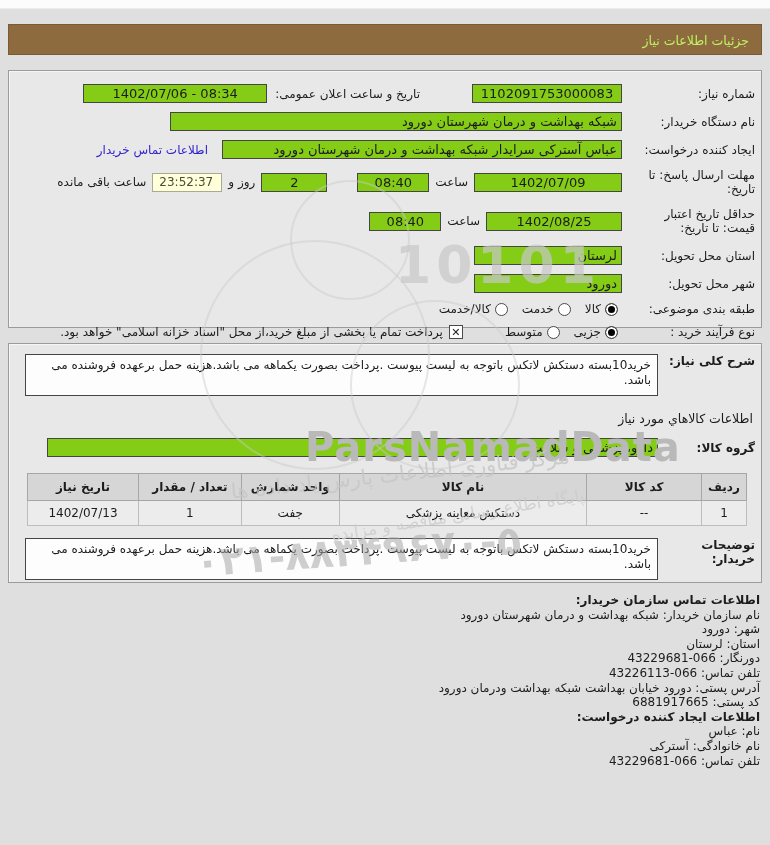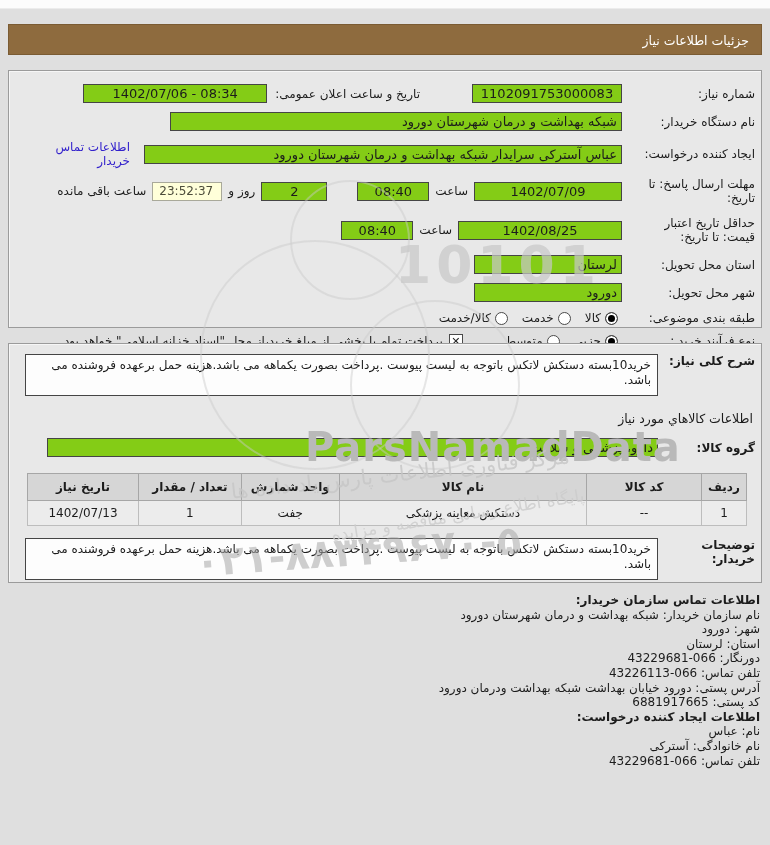--- a/index.html
+++ b/index.html
@@ -8,21 +8,21 @@
     background:#dfdfdf;
     font-family:"DejaVu Sans","Liberation Sans",sans-serif;
     direction:rtl;
     position:relative;
     overflow:hidden;
     color:#1c1c1c;
   }
   .top-strip { height:9px; background:#fcfcfc; border-bottom:1px solid #ececec; }
   .title-bar {
     margin:15px 8px 0 8px; height:31px; background:#8e6b3e;
-    color:#ffffff; font-size:12.5px; line-height:31px; padding:0 12px;
+    color:#bef264; font-size:12.5px; line-height:31px; padding:0 12px;
     border:1px solid #7a5b33;
   }
   .panel {
     margin:15px 8px 0 8px; border:1px solid #9b9b9b; background:#e8e8e8;
     box-shadow:inset 1px 1px 0 #f6f6f6; position:relative;
   }
   .panel1 { padding:13px 6px 10px 10px; height:258px; }
   .panel2 { padding:10px 6px 14px 10px; height:240px; }
   .frow { display:flex; align-items:center; margin-bottom:9px; font-size:12px; }
   .flabel { width:133px; padding-left:8px; flex:0 0 auto; line-height:14px; }
@@ -104,40 +104,40 @@
     <div class="tbox c num" style="width:184px">1402/07/06 - 08:34</div>
   </div>
 
   <div class="frow">
     <div class="flabel">نام دستگاه خریدار:</div>
     <div class="tbox r" style="width:452px">شبکه بهداشت و درمان شهرستان دورود</div>
   </div>
 
   <div class="frow">
     <div class="flabel">ایجاد کننده درخواست:</div>
-    <div class="tbox r" style="width:478px">عباس آسترکی سرایدار شبکه بهداشت و درمان شهرستان دورود</div>
+    <div class="tbox r" style="width:400px">عباس آسترکی سرایدار شبکه بهداشت و درمان شهرستان دورود</div>
     <div style="width:14px"></div>
     <a class="link">اطلاعات تماس خریدار</a>
   </div>
 
   <div class="frow" style="margin-bottom:11px">
     <div class="flabel">مهلت ارسال پاسخ: تا تاریخ:</div>
     <div class="tbox c num" style="width:148px">1402/07/09</div>
     <div style="padding:0 6px">ساعت</div>
     <div class="tbox c num" style="width:72px">08:40</div>
     <div style="width:30px"></div>
     <div class="tbox c num" style="width:66px">2</div>
     <div style="padding:0 6px">روز و</div>
     <div class="cdown" style="width:70px">23:52:37</div>
     <div style="padding:0 6px">ساعت باقی مانده</div>
   </div>
 
   <div class="frow" style="margin-bottom:11px">
     <div class="flabel">حداقل تاریخ اعتبار قیمت: تا تاریخ:</div>
-    <div class="tbox c num" style="width:164px">1402/08/25</div>
+    <div class="tbox c num" style="width:136px">1402/08/25</div>
     <div style="padding:0 6px">ساعت</div>
     <div class="tbox c num" style="width:72px">08:40</div>
   </div>
 
   <div class="frow">
     <div class="flabel">استان محل تحویل:</div>
     <div class="tbox r" style="width:148px">لرستان</div>
   </div>
 
   <div class="frow">

